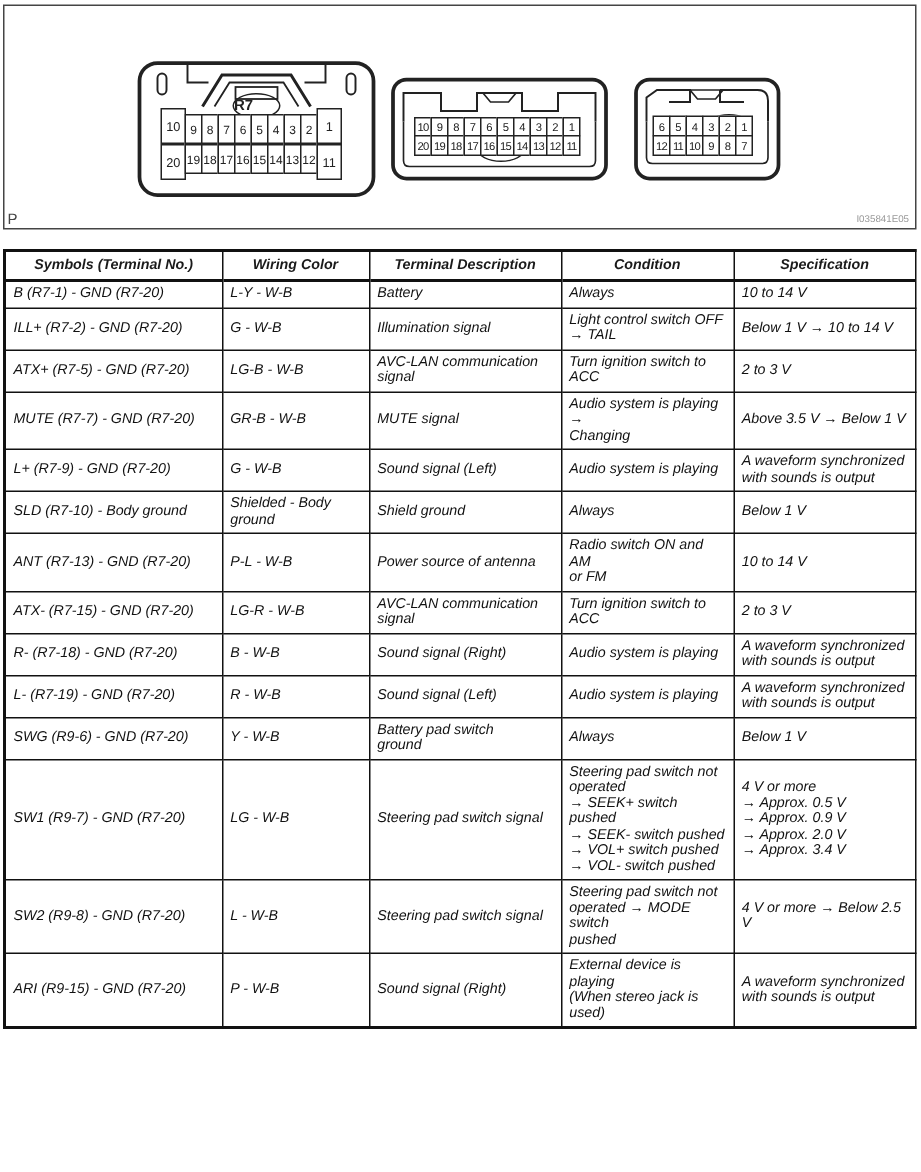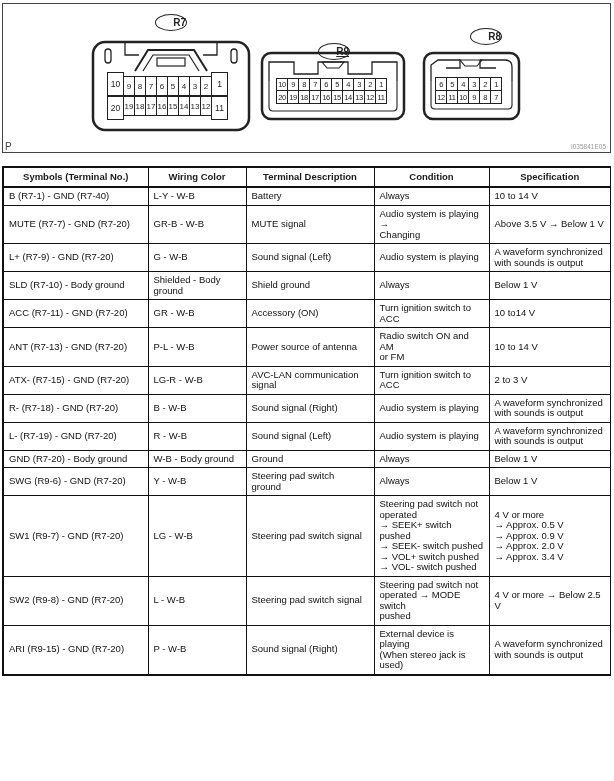--- a/index.html
+++ b/index.html
@@ -5,22 +5,22 @@
   html,body{margin:0;padding:0;background:#fff;}
   body{width:614px;height:781px;overflow:hidden;position:relative;
        font-family:"Liberation Sans",sans-serif;color:#1a1a1a;}
   .page{position:absolute;inset:0;background:#fff;}
 
   
   .diagram-panel{position:absolute;left:2px;top:3px;width:607px;height:148px;
                  border:1px solid #444;background:#fff;}
   .connector{position:absolute;}
   .conn-label{position:absolute;border:1.5px solid #222;border-radius:50%;
-              width:30px;height:15px;line-height:15px;text-align:right;
-              font-size:10px;font-weight:bold;color:#222;background:#fff;}
+              width:30px;height:15px;line-height:15px;text-align:left;
+              font-size:10px;font-weight:bold;color:#222;background:#fff;margin-top:48px;}
   .conn-body{position:absolute;left:0;}
   .pins{position:absolute;display:flex;align-items:flex-start;}
   .pin{border:1px solid #222;margin-left:-1px;background:#fff;box-sizing:border-box;
        display:flex;align-items:center;justify-content:center;color:#222;}
 
   
   #conn-R7{left:88px;top:10px;width:160px;height:118px;}
   #conn-R7 .conn-label{left:64px;top:0;}
   #conn-R7 .conn-body{top:26px;}
   #conn-R7 .pin{width:12px;height:20px;font-size:8px;}
@@ -44,21 +44,21 @@
   #conn-R8 .conn-label{left:48px;top:0;}
   #conn-R8 .conn-body{top:23px;}
   #conn-R8 .pin{width:12px;height:14px;font-size:7.5px;letter-spacing:-0.5px;}
   #conn-R8 .pins-top{left:14px;top:49px;}
   #conn-R8 .pins-bottom{left:14px;top:62px;}
 
   .page-marker{position:absolute;left:2px;bottom:0px;font-size:10px;color:#444;}
   .figure-code{position:absolute;right:4px;bottom:2px;font-size:6.5px;color:#999;}
 
   
-  .table-wrap{position:absolute;left:2px;top:166px;width:609px;height:615px;overflow:hidden;}
+  .table-wrap{position:absolute;left:2px;top:166px;width:609px;height:615px;overflow:hidden;font-style:italic;}
   table.pin-table{border-collapse:collapse;table-layout:fixed;width:608px;
                   border:2px solid #111;}
   .pin-table th,.pin-table td{border:1px solid #111;box-sizing:border-box;
       font-size:9.5px;line-height:10.5px;padding:3px 5px;vertical-align:middle;
       overflow:hidden;}
   .pin-table th{font-weight:bold;text-align:center;height:20px;border-bottom:2px solid #111;}
   .pin-table th:first-child{text-align:center;}
   .pin-table td{white-space:pre-line;color:#111;}
 </style>
 </head>
@@ -182,25 +182,42 @@
         <tr>
             <th>Symbols (Terminal No.)</th>
             <th>Wiring Color</th>
             <th>Terminal Description</th>
             <th>Condition</th>
             <th>Specification</th>
           </tr>
       </thead>
       <tbody>
           <tr>
-            <td>B (R7-1) - GND (R7-40)</td>
+            <td>B (R7-1) - GND (R7-20)</td>
             <td>L-Y - W-B</td>
             <td>Battery</td>
             <td>Always</td>
             <td>10 to 14 V</td>
+          </tr>
+          <tr>
+            <td>ILL+ (R7-2) - GND (R7-20)</td>
+            <td>G - W-B</td>
+            <td>Illumination signal</td>
+            <td>Light control switch OFF
+→ TAIL</td>
+            <td>Below 1 V → 10 to 14 V</td>
+          </tr>
+          <tr>
+            <td>ATX+ (R7-5) - GND (R7-20)</td>
+            <td>LG-B - W-B</td>
+            <td>AVC-LAN communication
+signal</td>
+            <td>Turn ignition switch to
+ACC</td>
+            <td>2 to 3 V</td>
           </tr>
           <tr>
             <td>MUTE (R7-7) - GND (R7-20)</td>
             <td>GR-B - W-B</td>
             <td>MUTE signal</td>
             <td>Audio system is playing →
 Changing</td>
             <td>Above 3.5 V → Below 1 V</td>
           </tr>
           <tr>
@@ -211,28 +228,20 @@
             <td>A waveform synchronized
 with sounds is output</td>
           </tr>
           <tr>
             <td>SLD (R7-10) - Body ground</td>
             <td>Shielded - Body
 ground</td>
             <td>Shield ground</td>
             <td>Always</td>
             <td>Below 1 V</td>
-          </tr>
-          <tr>
-            <td>ACC (R7-11) - GND (R7-20)</td>
-            <td>GR - W-B</td>
-            <td>Accessory (ON)</td>
-            <td>Turn ignition switch to
-ACC</td>
-            <td>10 to14 V</td>
           </tr>
           <tr>
             <td>ANT (R7-13) - GND (R7-20)</td>
             <td>P-L - W-B</td>
             <td>Power source of antenna</td>
             <td>Radio switch ON and AM
 or FM</td>
             <td>10 to 14 V</td>
           </tr>
           <tr>
@@ -254,30 +263,23 @@
           </tr>
           <tr>
             <td>L- (R7-19) - GND (R7-20)</td>
             <td>R - W-B</td>
             <td>Sound signal (Left)</td>
             <td>Audio system is playing</td>
             <td>A waveform synchronized
 with sounds is output</td>
           </tr>
           <tr>
-            <td>GND (R7-20) - Body ground</td>
-            <td>W-B - Body ground</td>
-            <td>Ground</td>
-            <td>Always</td>
-            <td>Below 1 V</td>
-          </tr>
-          <tr>
             <td>SWG (R9-6) - GND (R7-20)</td>
             <td>Y - W-B</td>
-            <td>Steering pad switch
+            <td>Battery pad switch
 ground</td>
             <td>Always</td>
             <td>Below 1 V</td>
           </tr>
           <tr>
             <td>SW1 (R9-7) - GND (R7-20)</td>
             <td>LG - W-B</td>
             <td>Steering pad switch signal</td>
             <td>Steering pad switch not
 operated

